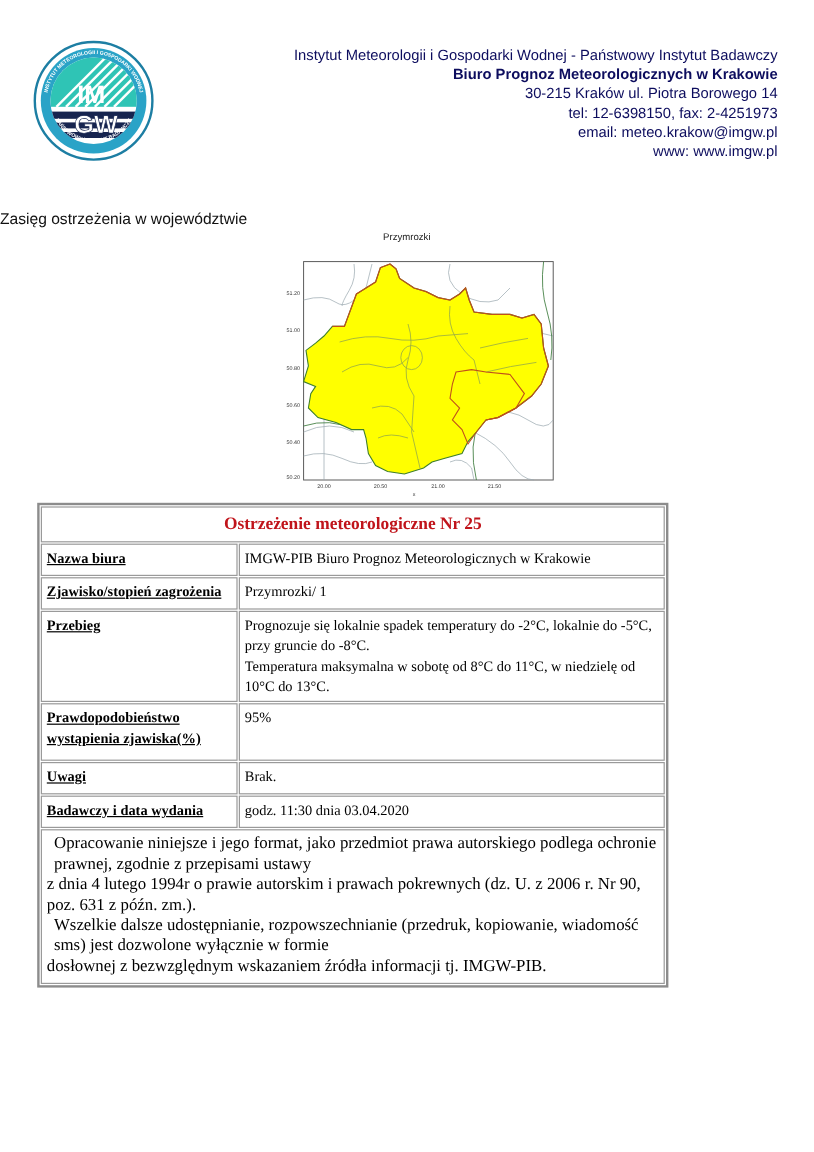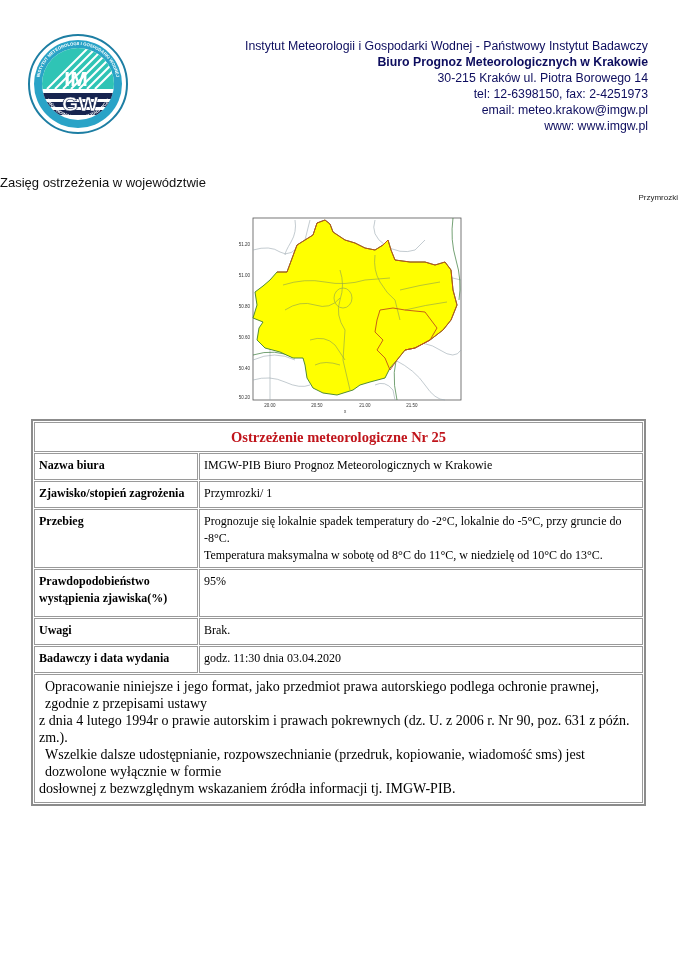--- a/index.html
+++ b/index.html
@@ -5,28 +5,28 @@
   html, body { margin: 0; padding: 0; background: #ffffff; }
   body { width: 678px; height: 960px; position: relative; overflow: hidden; font-family: "Liberation Sans", sans-serif; color: #000; }
 
   .logo { position: absolute; left: 27px; top: 33px; width: 102px; height: 102px; }
 
   .header { position: absolute; right: 30px; top: 38px; text-align: right; font-family: "Liberation Sans", sans-serif; font-size: 12.3px; line-height: 16px; color: #0d0d5e; }
   .header .line { white-space: nowrap; }
   .header .bold { font-weight: bold; }
 
   .section-title { position: absolute; left: 0; width: 678px; top: 163px; text-align: left; font-size: 13px; color: #111; margin-top: 12px; }
-  .map-title { position: absolute; left: 0; width: 678px; top: 193px; text-align: right; font-size: 8px; color: #222; }
+  .map-title { position: absolute; left: 0; width: 678px; top: 193px; text-align: center; font-size: 8px; color: #222; }
 
   .map-wrap { position: absolute; left: 225px; top: 210px; width: 240px; height: 210px; }
   .map-wrap svg { display: block; }
 
-  .warning-table { position: absolute; left: 31px; top: 419px; width: 615px; border-collapse: separate; border-spacing: 1px; border: 2px solid #8c8c8c; font-family: "Liberation Serif", serif; font-size: 12px; color: #000; }
+  .warning-table { position: absolute; left: 31px; top: 419px; width: 526px; border-collapse: separate; border-spacing: 1px; border: 2px solid #8c8c8c; font-family: "Liberation Serif", serif; font-size: 12px; color: #000; }
   .warning-table td { border: 1px solid #9a9a9a; padding: 3px 4px; vertical-align: top; line-height: 17px; }
-  .warning-table td.label { font-weight: bold; width: 154px; }
+  .warning-table td.label { font-weight: bold; width: 154px; text-decoration: underline; }
   .warning-table .title-cell { text-align: center; color: #c0141b; font-weight: bold; font-size: 14.5px; padding: 6px 4px 5px 4px; }
   .warning-table .row-base td { height: 19px; }
   .warning-table .row-tall td { height: 40px; }
   .warning-table .footer-cell { padding: 3px 4px 5px 4px; line-height: 17px; font-size: 14px; }
   .indent { padding-left: 6px; }
 </style>
 </head>
 <body>
 
 <div class="logo">

